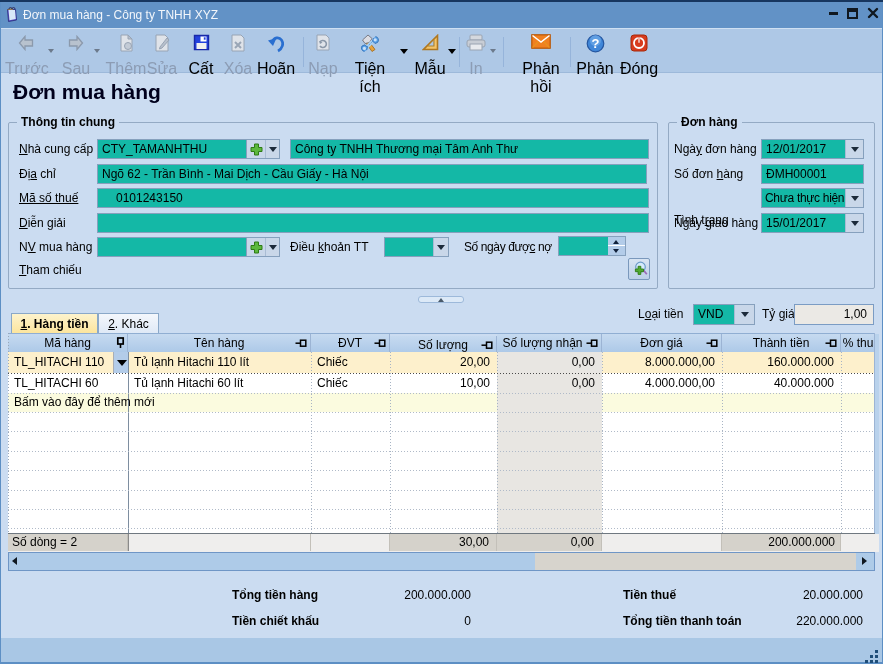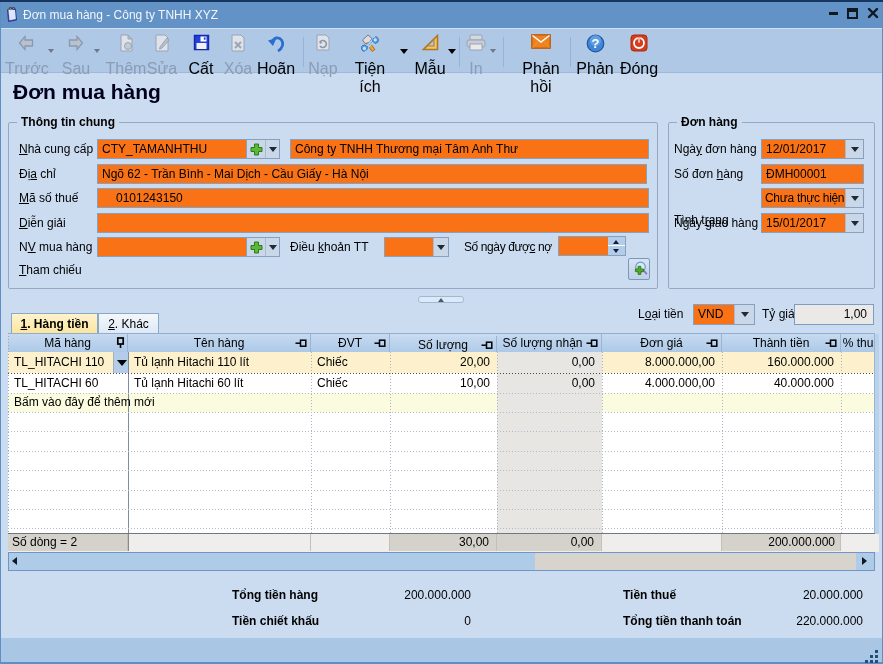--- a/index.html
+++ b/index.html
@@ -19,21 +19,21 @@
 .tlabel { position:absolute; top:26px; width:100%; text-align:center; font-size:16px; }
 .dis { color:#8c9cb4; }
 .tsep { position:absolute; top:8px; width:1px; height:30px; background:#96b4da; }
 .darr { position:absolute; width:0; height:0; border-left:3px solid transparent; border-right:3px solid transparent; border-top:4px solid #3a4a5a; }
 
 #heading { left:13px; top:80px; font-size:21px; font-weight:bold; color:#00001c; }
 
 .group { position:absolute; border:1px solid #94aac4; border-radius:2px; }
 .gtitle { position:absolute; top:-8px; left:8px; background:#cbdcf1; padding:0 4px; font-weight:bold; }
 .lab { position:absolute; font-size:12px; white-space:nowrap; }
-.field { position:absolute; background:#f97316; border:1px solid #86a0bd; height:20px; font-size:12px; line-height:18px; padding-left:4px; white-space:nowrap; overflow:hidden; }
+.field { position:absolute; background:#14b8a6; border:1px solid #86a0bd; height:20px; font-size:12px; line-height:18px; padding-left:4px; white-space:nowrap; overflow:hidden; }
 .cbtn { position:absolute; top:0; background:#c9d7e9; border-left:1px solid #a9bcd4; height:18px; }
 .tri { position:absolute; width:0; height:0; border-left:4px solid transparent; border-right:4px solid transparent; border-top:5px solid #1c2a3a; }
 
 .tab { position:absolute; border:1px solid #8aa8c8; border-bottom:none; font-size:12px; text-align:center; }
 
 .hcell { position:absolute; top:0; height:19px; background:linear-gradient(#c6daf0,#adc9e8); border-right:1px solid #9cb4d4; border-bottom:1px solid #9aa5b0; text-align:center; line-height:19px; font-size:12px; }
 .cell { position:absolute; font-size:12px; line-height:21px; white-space:nowrap; overflow:hidden; }
 .num { text-align:right; }
 .fcell { position:absolute; top:0; height:17px; line-height:17px; font-size:12px; border-right:1px solid #c3c0b9; }
 </style>
@@ -156,21 +156,21 @@
           <path d="M4.5 1 h4 v3.5 H12 v4 H8.5 V12 h-4 V8.5 H1 v-4 h3.5 z" fill="#5cb83c" stroke="#2e7a14"></path>
         </svg>
       </div>
     <div class="cbtn" style="left:167px; width:14px;">
         <div class="tri" style="left:3px; top:7px;"></div>
       </div>
   </div>
   <div class="field" style="left:290px; top:139px; width:359px;">Công ty TNHH Thương mại Tâm Anh Thư</div>
   <div class="lab" style="left:19px; top:167px;">Đị<u>a</u> chỉ</div>
   <div class="field" style="left:97px; top:164px; width:550px;">Ngõ 62 - Trần Bình - Mai Dịch - Cầu Giấy - Hà Nội</div>
-  <div class="lab" style="left:19px; top:191px;"><u>M</u>ã số thuế</div>
+  <div class="lab" style="left:19px; top:191px;text-decoration:underline;"><u>M</u>ã số thuế</div>
   <div class="field" style="left:97px; top:188px; width:552px;padding-left:18px;">0101243150</div>
   <div class="lab" style="left:19px; top:216px;"><u>D</u>iễn giải</div>
   <div class="field" style="left:97px; top:213px; width:552px;"></div>
   <div class="lab" style="left:19px; top:240px;">N<u>V</u> mua hàng</div>
   <div class="field" style="left:97px; top:237px; width:183px;">
     <div class="cbtn" style="left:148px; width:19px; border-left-color:#86a0bd;">
         <svg style="position:absolute;left:3px;top:3px;" width="13" height="13" viewBox="0 0 13 13">
           <path d="M4.5 1 h4 v3.5 H12 v4 H8.5 V12 h-4 V8.5 H1 v-4 h3.5 z" fill="#5cb83c" stroke="#2e7a14"></path>
         </svg>
       </div>

